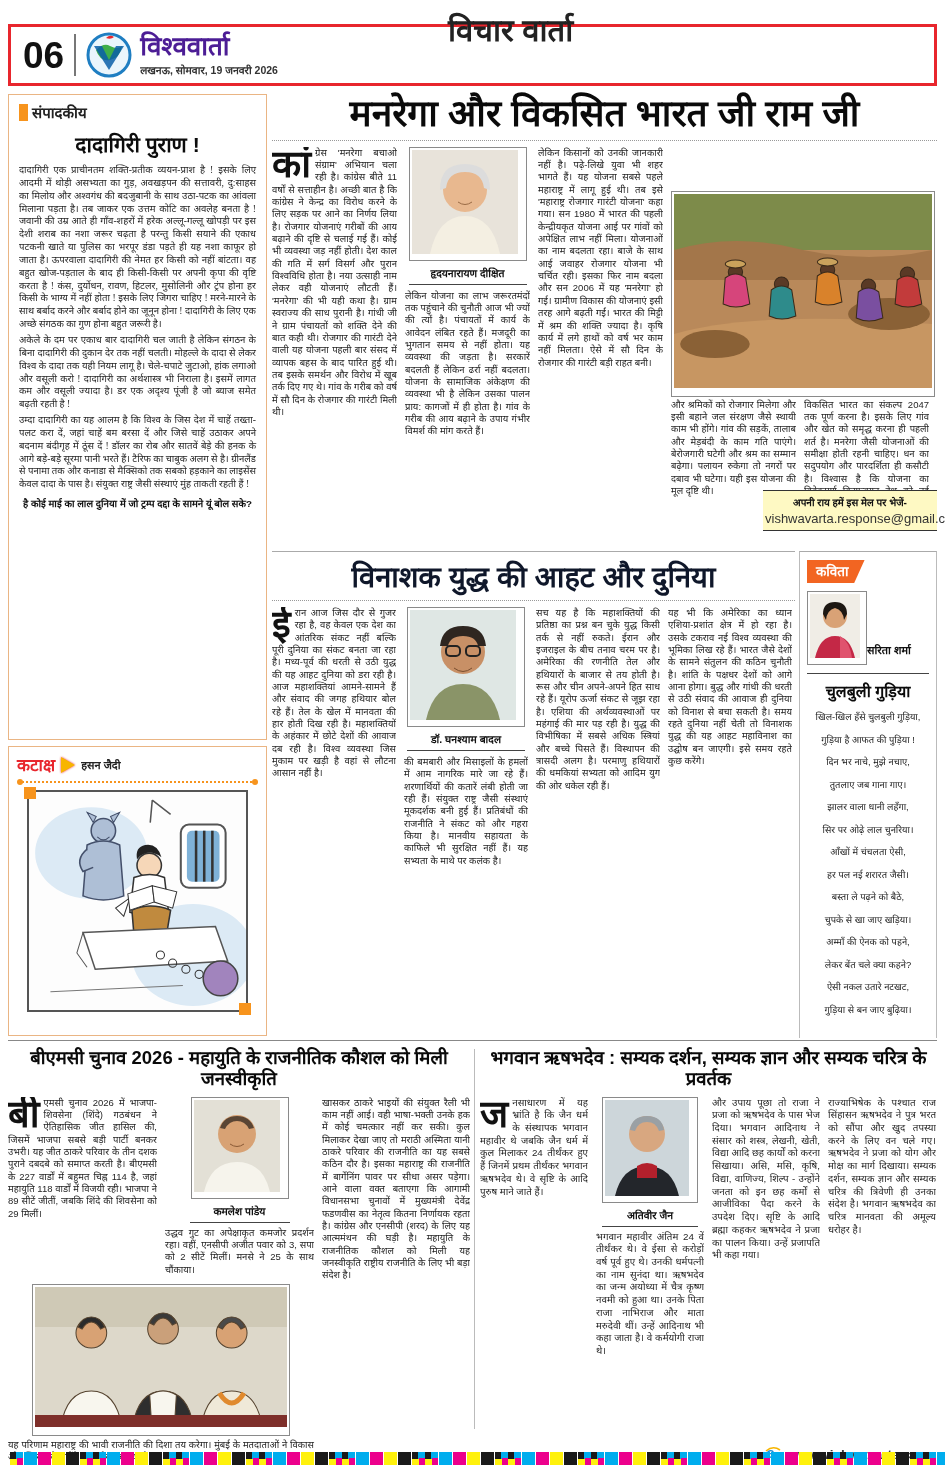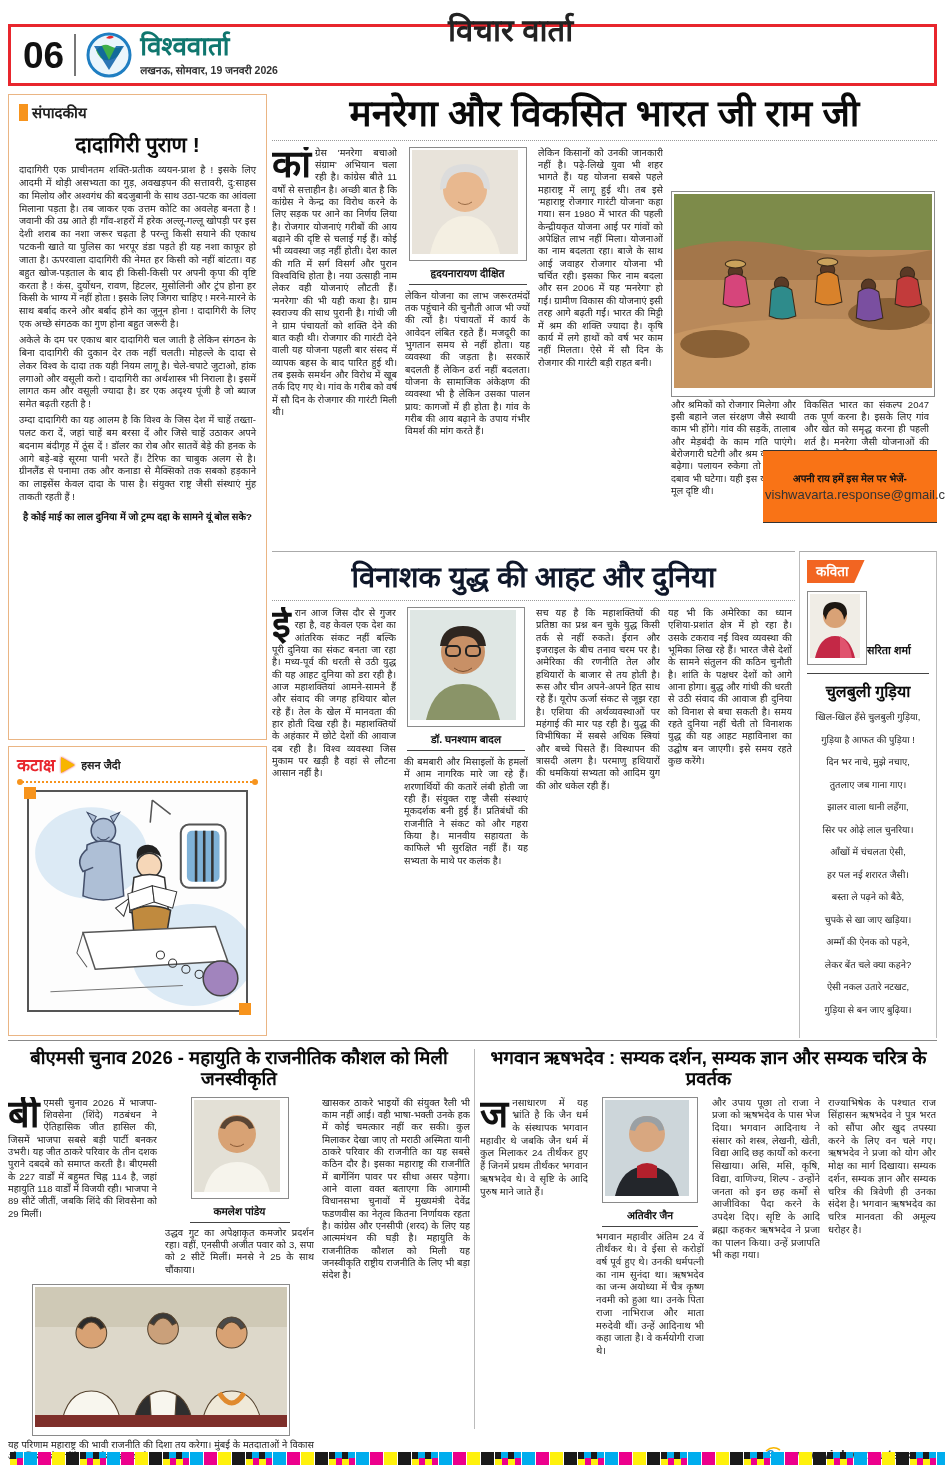--- a/index.html
+++ b/index.html
@@ -6,21 +6,21 @@
   .page{position:relative;width:945px;height:1473px;background:#ffffff;margin:0 auto;
         font-family:"Liberation Sans","DejaVu Sans",sans-serif;color:#1c1c1c;overflow:hidden;}
 
   
   .header-box{position:absolute;left:8px;top:24px;width:923px;height:56px;
               border:3px solid #e8262d;display:flex;align-items:center;background:#fff;}
   .page-number{font-size:37px;font-weight:bold;color:#111;margin:0 10px 0 12px;line-height:1;}
   .header-div{width:2px;height:42px;background:#777;margin-right:10px;}
   .logo-wrap{width:46px;height:46px;margin-right:8px;flex:0 0 auto;}
   .masthead-block{display:flex;flex-direction:column;justify-content:center;}
-  .masthead{font-size:26px;font-weight:bold;color:#0f766e;line-height:1.05;}
+  .masthead{font-size:26px;font-weight:bold;color:#4c1d95;line-height:1.05;}
   .dateline{font-size:10.5px;font-weight:bold;color:#333;margin-top:2px;}
   .section-title{position:absolute;left:448px;top:8px;font-size:31px;font-weight:bold;color:#222;}
   .website{position:absolute;right:14px;bottom:8px;display:flex;align-items:center;gap:5px;
            font-size:13.5px;font-weight:bold;color:#3a3a3a;}
 
   
   .btxt{font-size:9.5px;line-height:1.3;text-align:justify;color:#262626;}
   .dropcap{float:left;font-size:38px;line-height:.82;font-weight:bold;color:#111;
            margin:2px 4px 0 0;}
   .author-cap{font-size:10.5px;font-weight:bold;text-align:center;color:#111;
@@ -28,21 +28,21 @@
   .photo-frame{border:1px solid #8a8a8a;background:#fff;padding:2px;}
 
   
   .editorial-box{position:absolute;left:8px;top:94px;width:259px;height:646px;
                  border:1px solid #eab584;padding:7px 10px;box-sizing:border-box;}
   .ed-label-row{display:flex;align-items:center;gap:4px;}
   .ed-square{width:9px;height:17px;background:#f7941d;}
   .ed-label{font-size:15px;font-weight:bold;color:#222;}
   .ed-headline{text-align:center;font-size:21px;font-weight:bold;color:#0c0c0c;margin:8px 0 6px;}
   .ed-body{font-size:9.6px;line-height:1.34;text-align:justify;color:#262626;}
-  .ed-para{margin-bottom:3px;}
+  .ed-para{margin-bottom:3px;font-family:Liberation Serif, serif;}
   .ed-closing{font-size:9.8px;font-weight:bold;text-align:center;margin-top:6px;color:#111;}
 
   
   .kataksha-box{position:absolute;left:8px;top:746px;width:259px;height:290px;
                 border:1px solid #eab584;box-sizing:border-box;padding:6px 8px;}
   .kx-head{display:flex;align-items:center;gap:6px;}
   .kx-title{font-size:17px;font-weight:bold;color:#e8262d;}
   .kx-arrow{width:0;height:0;border-top:8px solid transparent;border-bottom:8px solid transparent;
             border-left:14px solid #f7b500;filter:drop-shadow(0 0 1px #e8262d);}
   .kx-author{font-size:11px;font-weight:bold;color:#222;}
@@ -54,22 +54,22 @@
   .corner-sq{position:absolute;width:12px;height:12px;background:#f7941d;}
 
   
   .main-art{position:absolute;left:272px;top:94px;width:665px;}
   .main-headline{text-align:center;font-size:37px;font-weight:bold;color:#0a0a0a;line-height:1.1;}
   .headline-rule{border-bottom:1px dotted #999;margin:5px 0 6px;}
   .col-row{position:relative;display:flex;gap:8px;}
   .main-art .acol{width:125px;flex:0 0 auto;height:388px;overflow:hidden;}
   .main-art .pad-photo{padding-top:252px;box-sizing:border-box;}
   .worker-photo{position:absolute;left:399px;top:44px;width:258px;height:200px;}
-  .feedback{position:absolute;right:0;bottom:12px;width:170px;border-top:1px solid #333;
-            border-bottom:1px solid #333;padding:20px 2px;text-align:center;background:#f97316;}
+  .feedback{position:absolute;right:0;bottom:4px;width:170px;border-top:1px solid #333;
+            border-bottom:1px solid #333;padding:4px 2px;text-align:center;background:#fef9c3;}
   .fb-line{font-size:10px;font-weight:bold;color:#111;}
   .fb-mail{font-size:13px;color:#333;margin-top:2px;}
 
   
   .war-art{position:absolute;left:272px;top:551px;width:523px;border-top:1px solid #aaa;padding-top:4px;}
   .war-headline{text-align:center;font-size:29px;font-weight:bold;color:#0f172a;}
   .war-art .acol{width:124px;flex:0 0 auto;height:392px;overflow:hidden;}
 
   
   .poem-col{position:absolute;left:799px;top:551px;width:138px;height:487px;box-sizing:border-box;

